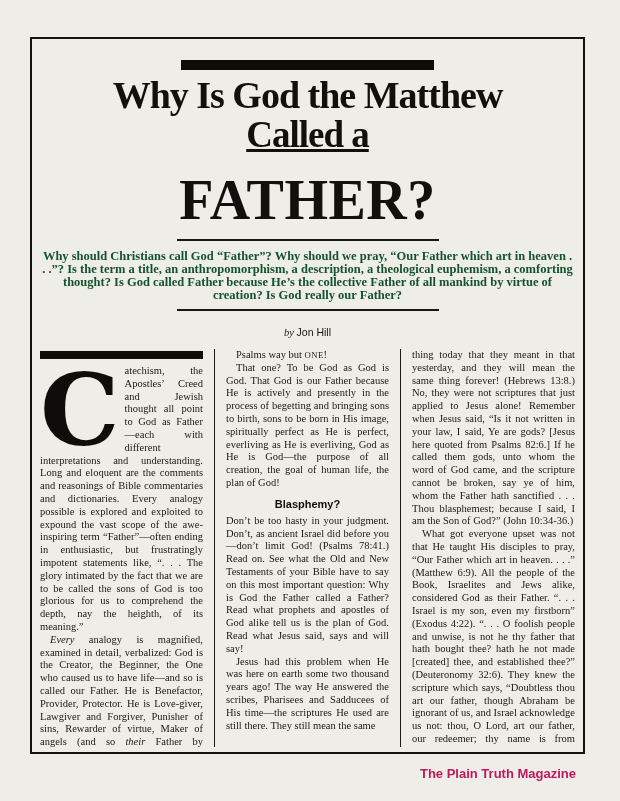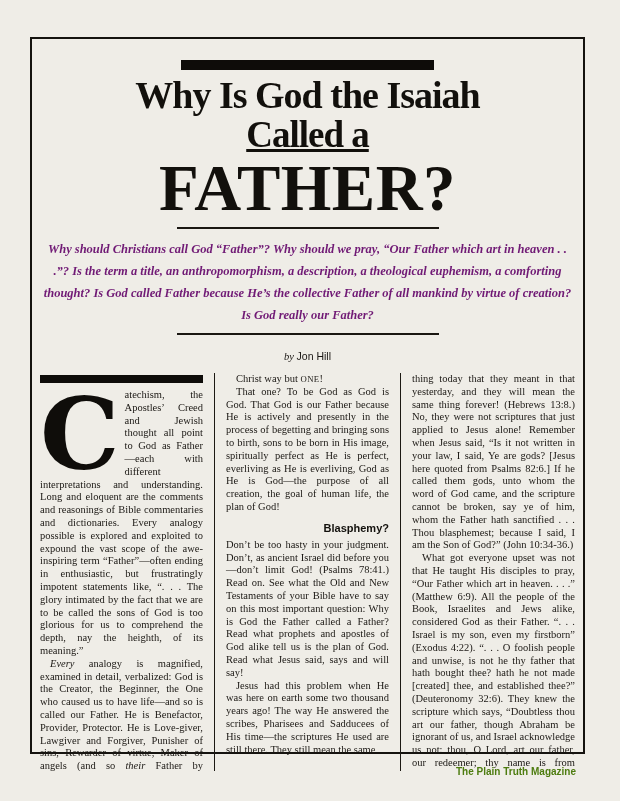--- a/index.html
+++ b/index.html
@@ -15,68 +15,68 @@
   .frame {
     position:absolute; left:30px; top:37px;
     width:555px; height:717px;
     border:2px solid #15130f;
     box-sizing:border-box;
   }
   .kicker-bar { width:253px; height:10px; background:#0e0c09; margin:21px auto 0; }
   .title { text-align:center; font-weight:bold; color:#12100c; }
   .t1 { font-size:38px; line-height:40px; letter-spacing:-1px; margin-top:5px; }
   .t2 { font-size:37px; line-height:40px; letter-spacing:-1px;text-decoration:underline; }
-  .t3 { font-size:65px; line-height:62px; letter-spacing:0.5px; margin-top:2px; }
+  .t3 { font-size:56px; line-height:62px; letter-spacing:0.5px; margin-top:14px; }
   .rule { width:262px; height:2px; background:#1a1712; margin:8px auto 0; }
   .rule.lower { margin-top:7px; }
   .intro {
     width:534px; margin:9px auto 0;
-    font-size:12.5px; font-weight:bold; font-style:italic;
-    line-height:22px; text-align:center; color:#701a75;
+    font-size:12.5px; font-weight:bold; 
+    line-height:13px; text-align:center; color:#14532d;
   }
   .byline { text-align:center; margin-top:15px; font-size:10.5px; height:13px; }
   .byline .by { font-style:italic; }
   .byline .author { font-family:"Liberation Sans", sans-serif; font-weight:normal; }
   .columns {
     display:flex; margin:10px 8px 0; height:398px;
     overflow:hidden; text-align:justify;
   }
   .col { flex:1; overflow:hidden; min-width:0; }
   .col + .col { border-left:1.5px solid #1c1913; margin-left:11px; padding-left:11px; }
   .col-bar { height:8px; background:#0e0c09; margin:2px 0 6px; }
   .body-para { margin:0; font-size:10.5px; line-height:12.8px; color:#1b1814; }
   .body-para.indent { text-indent:10px; }
   .subhead {
     font-family:"Liberation Sans", sans-serif;
     font-size:11px; font-weight:bold;
-    margin:8px 0 5px; text-align:right; color:#12100c;
+    margin:8px 0 5px; text-align:center; color:#12100c;
   }
   .dropcap {
     float:left; font-family:"DejaVu Serif", serif; font-weight:bold;
     font-size:100px; line-height:84px; height:84px;
     margin:3px 5px 0 0; color:#0f0d0a;
   }
   .em { font-style:italic; }
   .sc { font-size:8.7px; letter-spacing:0.4px; }
   .footer {
     position:absolute; right:44px; top:766px;
     font-family:"Liberation Sans", sans-serif;
-    font-weight:bold; font-size:10px; color:#4d7c0f;
+    font-weight:bold; font-size:13px; color:#be185d;
   }
 </style>
 </head>
 <body>
 
 <div class="page">
   <div class="frame">
 
     <div class="kicker-bar"></div>
 
     <div class="title">
-      <div class="t1">Why Is God the Isaiah</div>
+      <div class="t1">Why Is God the Matthew</div>
       <div class="t2">Called a</div>
       <div class="t3">FATHER?</div>
     </div>
 
     <div class="rule"></div>
 
     <p class="intro">Why should Christians call God “Father”? Why should we pray, “Our Father which art in heaven . . .”? Is the term a title, an anthropomorphism, a description, a theological euphemism, a comforting thought? Is God called Father because He’s the collective Father of all mankind by virtue of creation? Is God really our Father?</p>
 
     <div class="rule lower"></div>
 
@@ -88,21 +88,21 @@
     <div class="columns">
       <div class="col">
         <div class="col-bar"></div>
         <div>
             <p class="body-para"><span class="dropcap">C</span><span>atechism, the Apostles’ Creed and Jewish thought all point to God as Father—each with different interpretations and understanding. Long and eloquent are the comments and reasonings of Bible commentaries and dictionaries. Every analogy possible is explored and exploited to expound the vast scope of the awe-inspiring term “Father”—often ending in enthusiastic, but frustratingly impotent statements like, “. . . The glory intimated by the fact that we are to be called the sons of God is too glorious for us to comprehend the depth, nay the heighth, of its meaning.”</span></p>
             <p class="body-para indent"><span class="em">Every</span><span> analogy is magnified, examined in detail, verbalized: God is the Creator, the Beginner, the One who caused us to have life—and so is called our Father. He is Benefactor, Provider, Protector. He is Love-giver, Lawgiver and Forgiver, Punisher of sins, Rewarder of virtue, Maker of angels (and so </span><span class="em">their</span><span> Father by creation), true and actual Father of Jesus Christ </span></p>
           </div>
       </div>
       <div class="col">
         <div>
-            <p class="body-para indent"><span>Christ way but </span><span class="sc">ONE</span><span>!</span></p>
+            <p class="body-para indent"><span>Psalms way but </span><span class="sc">ONE</span><span>!</span></p>
             <p class="body-para indent"><span>That one? To be God as God is God. That God is our Father because He is actively and presently in the process of begetting and bringing sons to birth, sons to be born in His image, spiritually perfect as He is perfect, everliving as He is everliving, God as He is God—the purpose of all creation, the goal of human life, the plan of God!</span></p>
             <h3 class="subhead">Blasphemy?</h3>
             <p class="body-para"><span>Don’t be too hasty in your judgment. Don’t, as ancient Israel did before you—don’t limit God! (Psalms 78:41.) Read on. See what the Old and New Testaments of your Bible have to say on this most important question: Why is God the Father called a Father? Read what prophets and apostles of God alike tell us is the plan of God. Read what Jesus said, says and will say!</span></p>
             <p class="body-para indent"><span>Jesus had this problem when He was here on earth some two thousand years ago! The way He answered the scribes, Pharisees and Sadducees of His time—the scriptures He used are still there. They still mean the same</span></p>
           </div>
       </div>
       <div class="col">
         <div>
             <p class="body-para"><span>thing today that they meant in that yesterday, and they will mean the same thing forever! (Hebrews 13:8.) No, they were not scriptures that just applied to Jesus alone! Remember when Jesus said, “Is it not written in your law, I said, Ye are gods? [Jesus here quoted from Psalms 82:6.] If he called them gods, unto whom the word of God came, and the scripture cannot be broken, say ye of him, whom the Father hath sanctified . . . Thou blasphemest; because I said, I am the Son of God?” (John 10:34-36.)</span></p>
             <p class="body-para indent"><span>What got everyone upset was not that He taught His disciples to pray, “Our Father which art in heaven. . . .” (Matthew 6:9). All the people of the Book, Israelites and Jews alike, considered God as their Father. “. . . Israel is my son, even my firstborn” (Exodus 4:22). “. . . O foolish people and unwise, is not he thy father that hath bought thee? hath he not made [created] thee, and established thee?” (Deuteronomy 32:6). They knew the scripture which says, “Doubtless thou art our father, though Abraham be ignorant of us, and Israel acknowledge us not: thou, O Lord, art our father, our redeemer; thy name is from everlasting” (Isaiah 63:16).</span></p>

